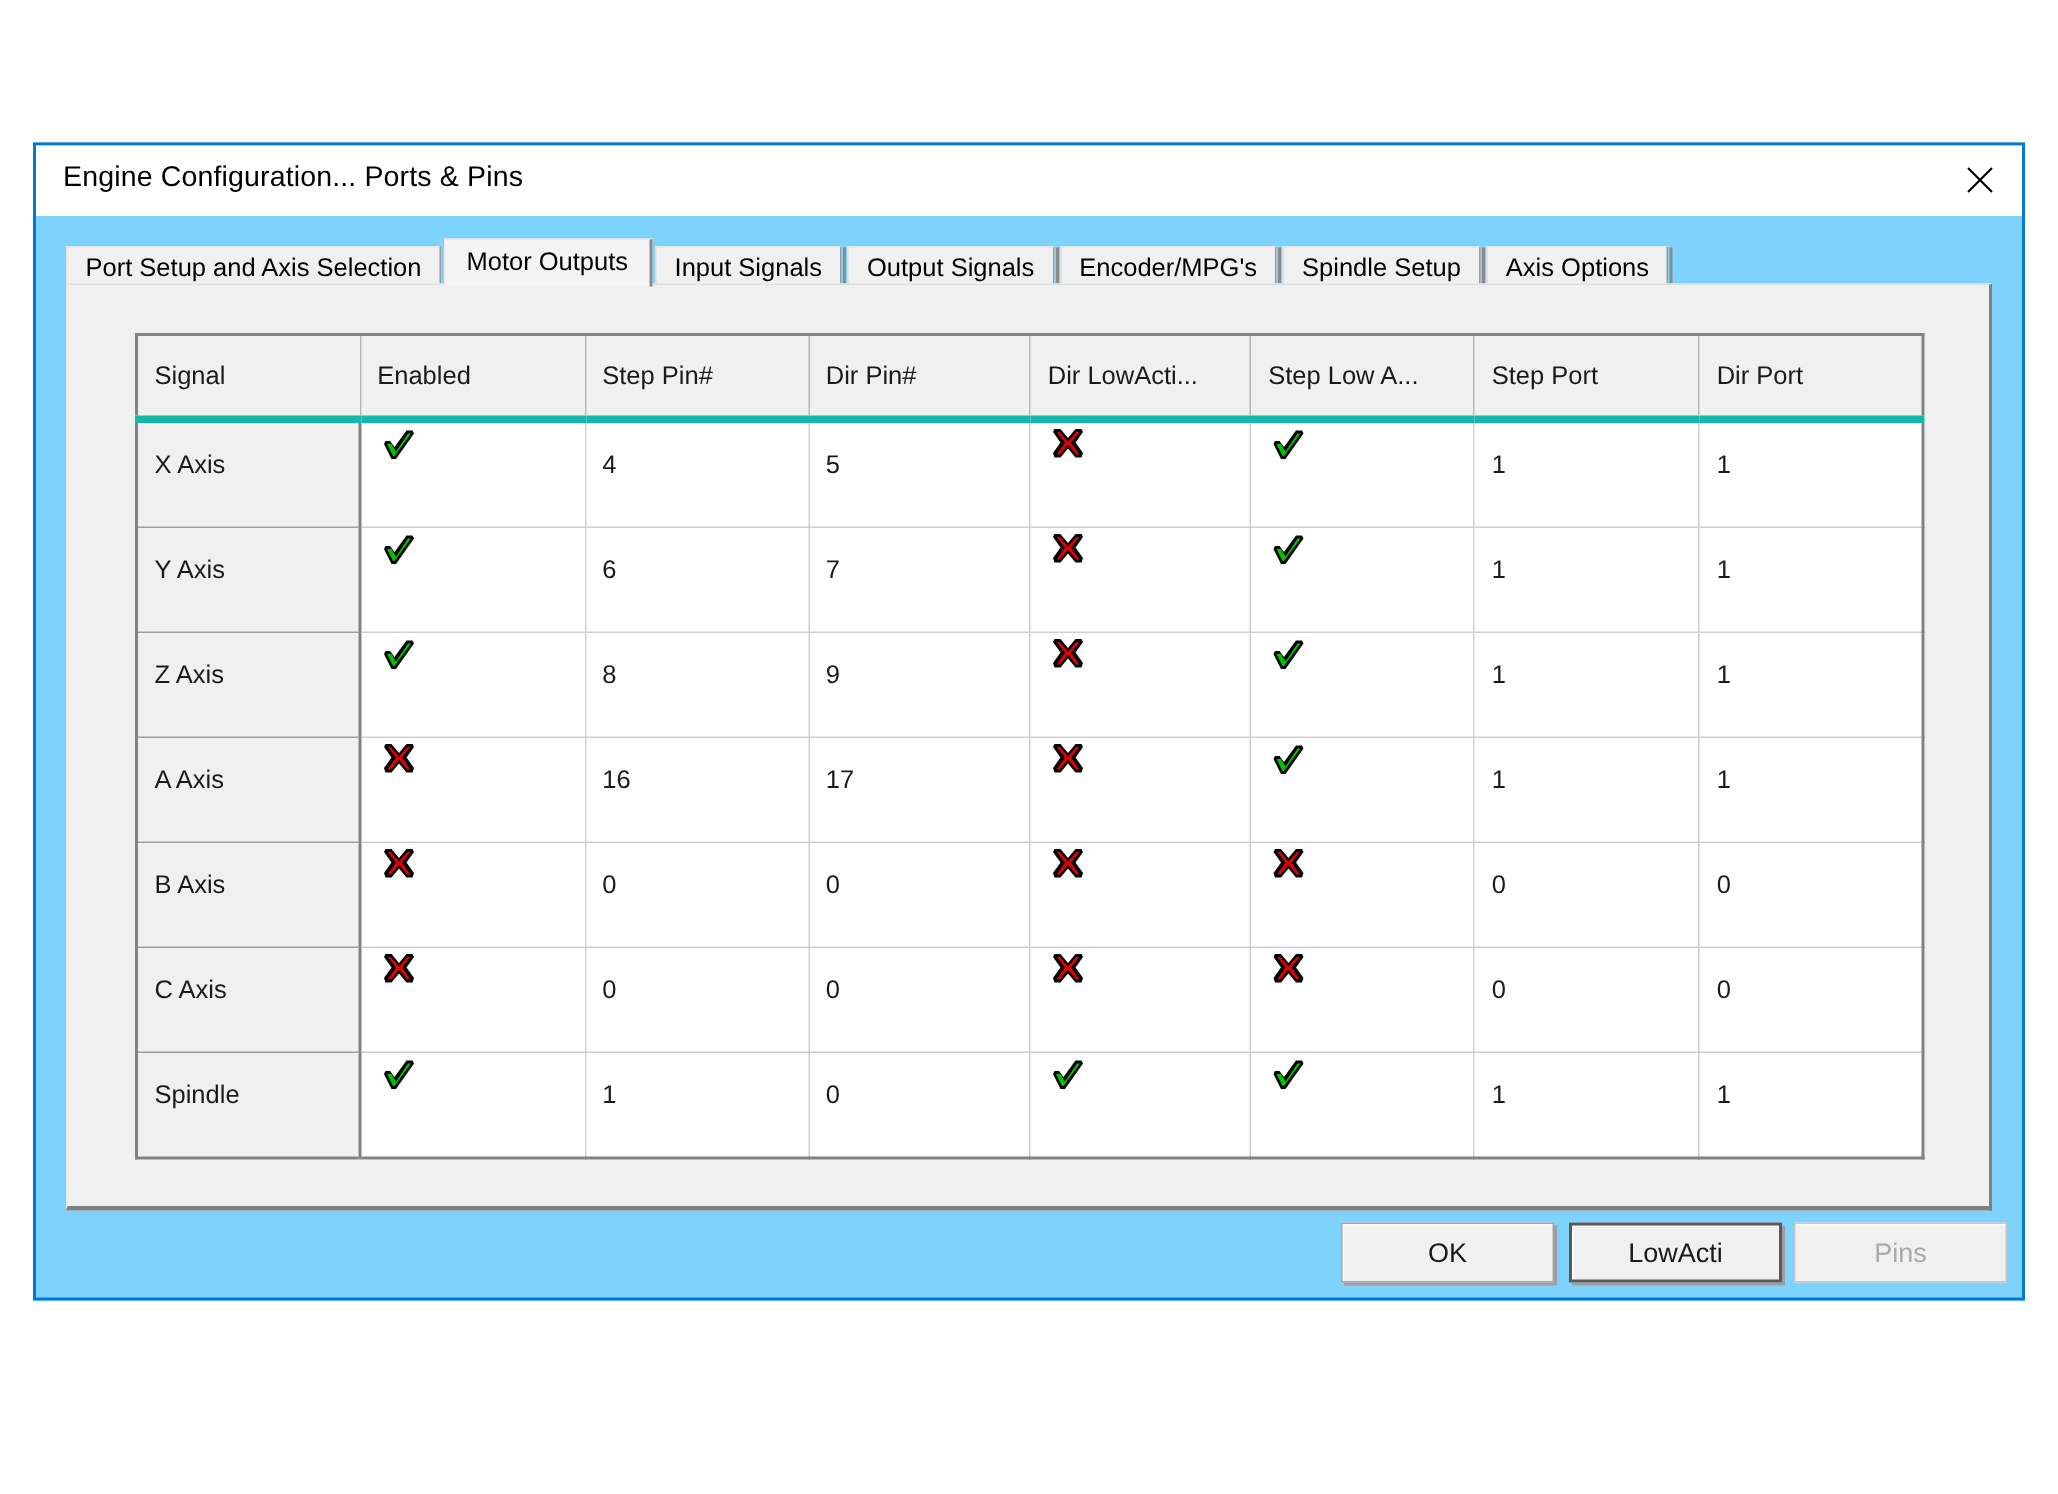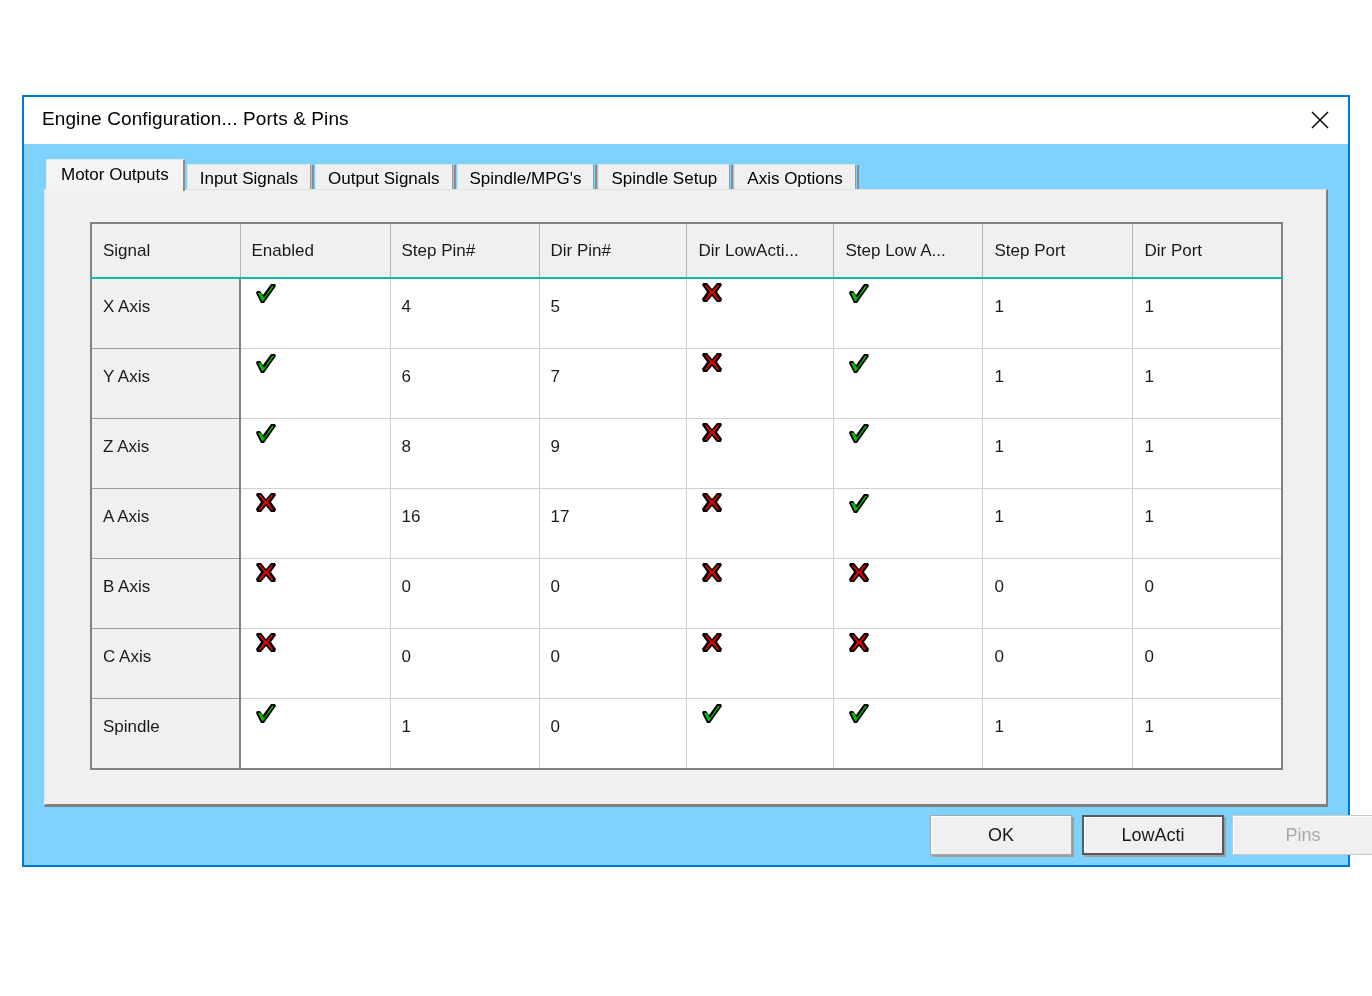--- a/index.html
+++ b/index.html
@@ -135,21 +135,21 @@
   #motor-grid col.c-stepport  { width: 149px; }
   #motor-grid col.c-dirport   { width: 148px; }
 
   #motor-grid th {
     height: 53px;
     background: #f0f0f0;
     font-weight: normal;
     text-align: left;
     padding: 0 0 0 11px;
     border-right: 1px solid #b4b4b4;
-    border-bottom: 2px solid #14b8a6;
+    border-bottom: 5px solid #14b8a6;
     font-size: 17px;
     color: #1a1a1a;
     white-space: nowrap;
     overflow: hidden;
   }
   #motor-grid th:last-child { border-right: none; }
 
   #motor-grid td {
     height: 55px;
     padding: 0 0 14px 11px;
@@ -199,21 +199,20 @@
     border: 1px solid #a6a6a6;
     box-shadow: inset 1px 1px 0 #ffffff, 2px 2px 0 #9e9e9e;
     font-size: 18px;
     color: #1a1a1a;
     display: flex;
     align-items: center;
     justify-content: center;
     box-sizing: border-box;
     cursor: default;
     font-family: "Liberation Sans", sans-serif;
-    margin-left: 36px;
   }
   #ok-button      { left: 870px;  width: 142px; }
   #cancel-button  { left: 1022px; width: 142px;
                     border: 2px solid #5a5a5a;
                     box-shadow: inset 1px 1px 0 #ffffff, 2px 2px 0 #9e9e9e; }
   #apply-button   { left: 1172px; width: 142px; color: #a8a8a8;
                     box-shadow: inset 1px 1px 0 #ffffff; border: 1px solid #c8c8c8; }
 </style>
 </head>
 <body>
@@ -224,26 +223,27 @@
     <div id="dialog-title">Engine Configuration... Ports &amp; Pins</div>
     <div id="close-button">
       <svg width="22" height="22" viewBox="0 0 22 22" aria-hidden="true">
         <line x1="3" y1="3" x2="19" y2="19" stroke="#000" stroke-width="1.4"></line>
         <line x1="19" y1="3" x2="3" y2="19" stroke="#000" stroke-width="1.4"></line>
       </svg>
     </div>
   </div>
 
   <div id="tab-strip">
+      <div class="tab">Port Setup and Axis Selection</div>
       <div class="tab selected">Motor Outputs</div>
       <div class="tab">Input Signals</div>
       <div class="tab-sep"></div>
       <div class="tab">Output Signals</div>
       <div class="tab-sep"></div>
-      <div class="tab">Spindle/MPG's</div>
+      <div class="tab">Encoder/MPG's</div>
       <div class="tab-sep"></div>
       <div class="tab">Spindle Setup</div>
       <div class="tab-sep"></div>
       <div class="tab">Axis Options</div>
       <div class="tab-sep"></div>
     </div>
 
   <div id="tab-page">
 
     <table id="motor-grid">

